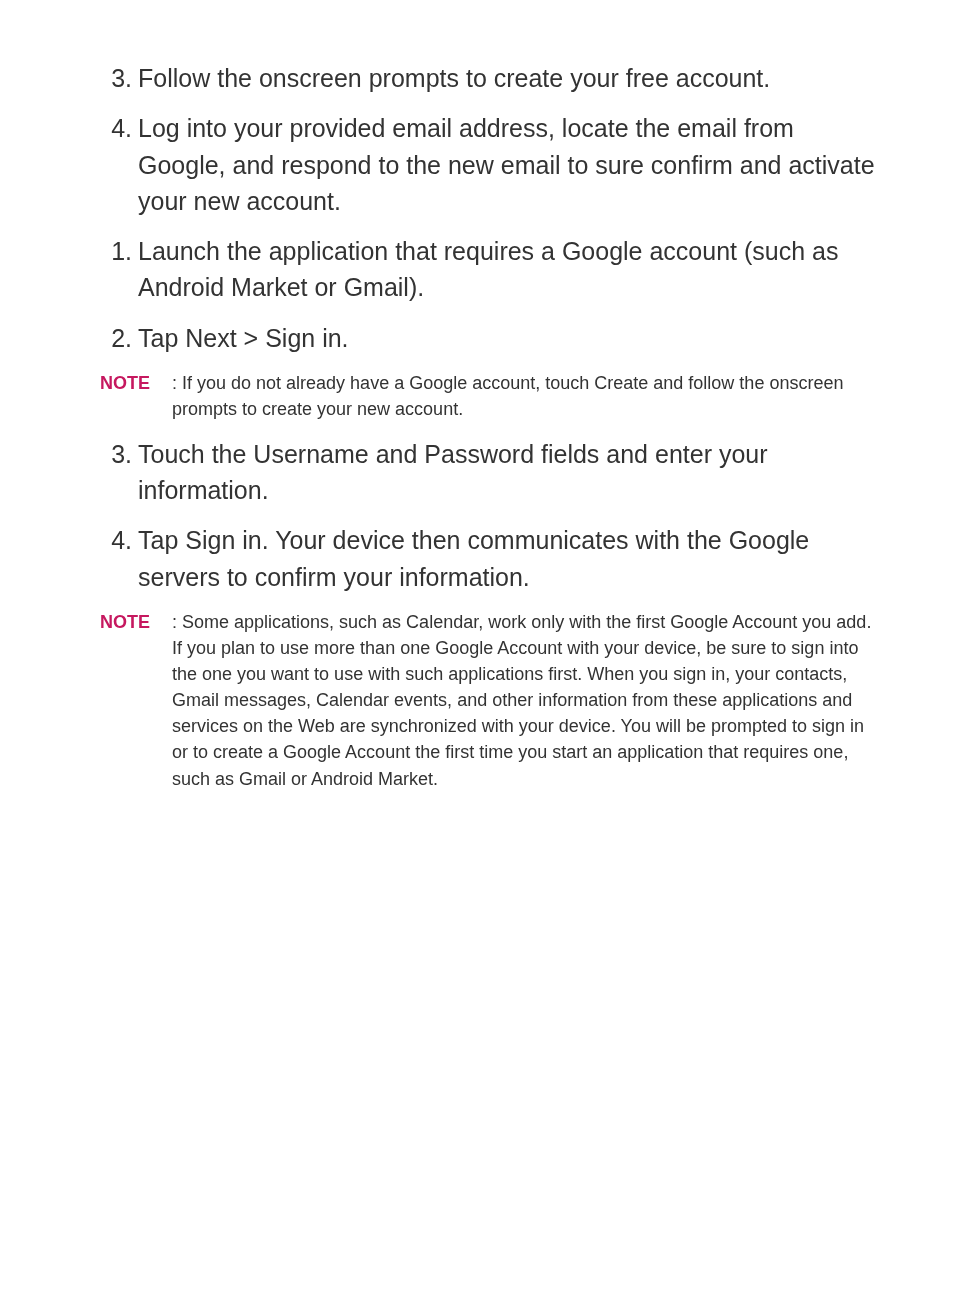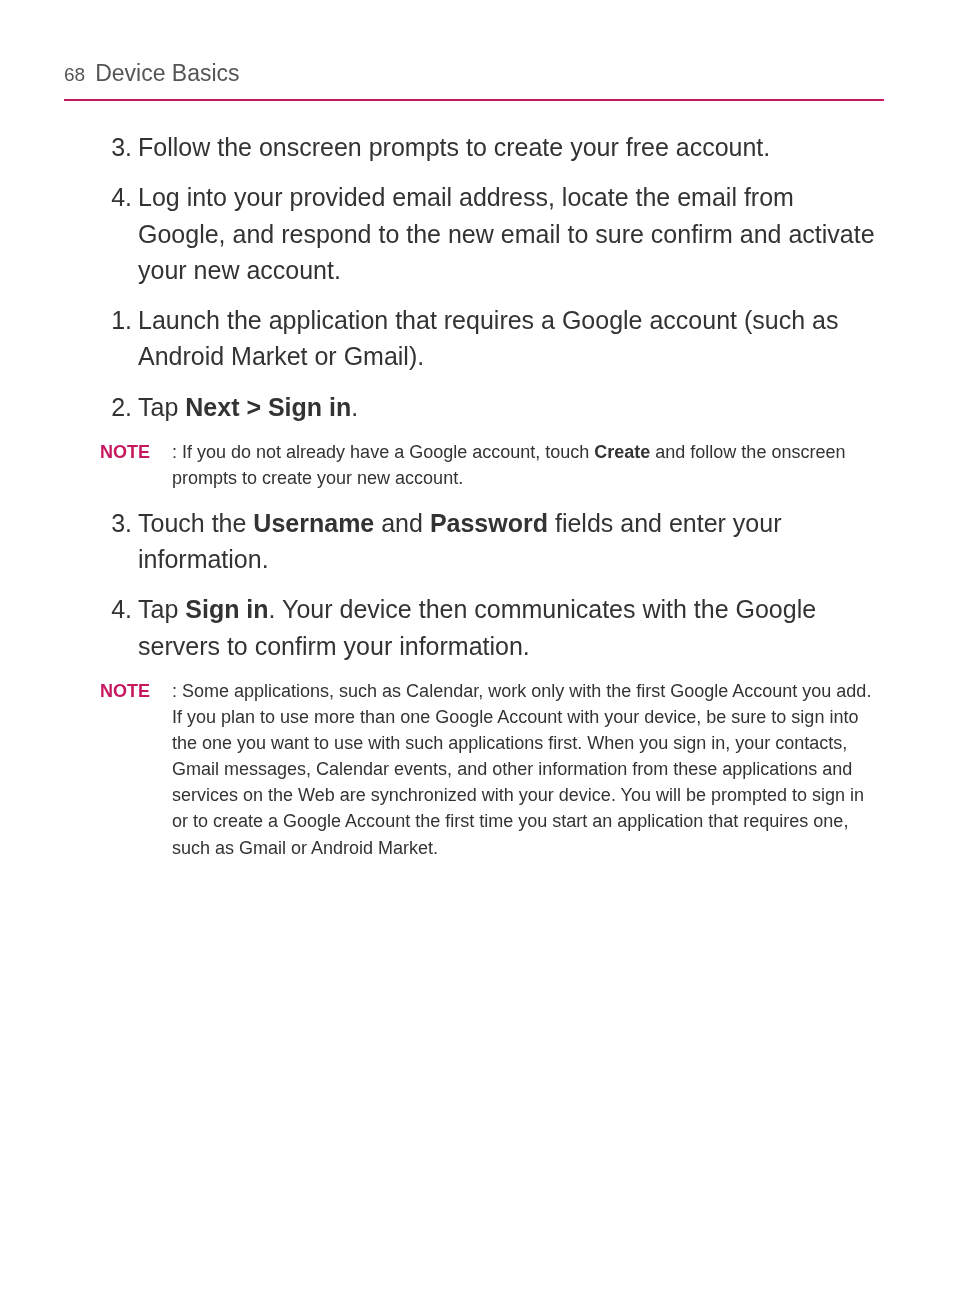--- a/index.html
+++ b/index.html
@@ -54,21 +54,21 @@
     }
     .section-heading {
       color: #c6185f;
       font-size: 29px;
       font-weight: 400;
       margin-top: 30px;
       margin-bottom: 20px;
       margin-left: -8px;
     }
     .bold {
-      font-weight: 700;
+      font-weight: 400;
       text-align: right;
     }
     .note-block {
       display: flex;
       font-size: 18px;
       line-height: 1.45;
       color: #333;
       margin-bottom: 14px;
       margin-top: 4px;
     }
@@ -79,24 +79,20 @@
     }
     .note-text {
       flex: 1;
     }
   </style>
 </head>
 <body>
 
 <div class="page-container">
 
-  <div class="header">
-    <span class="page-number">68</span>
-    <span class="header-title">Device Basics</span>
-  </div>
 
   <div class="content">
 
     <div class="list-item">
       <span class="list-num">3.</span>
       <span class="list-text">Follow the onscreen prompts to create your free account.</span>
     </div>
 
     <div class="list-item">
       <span class="list-num">4.</span>

